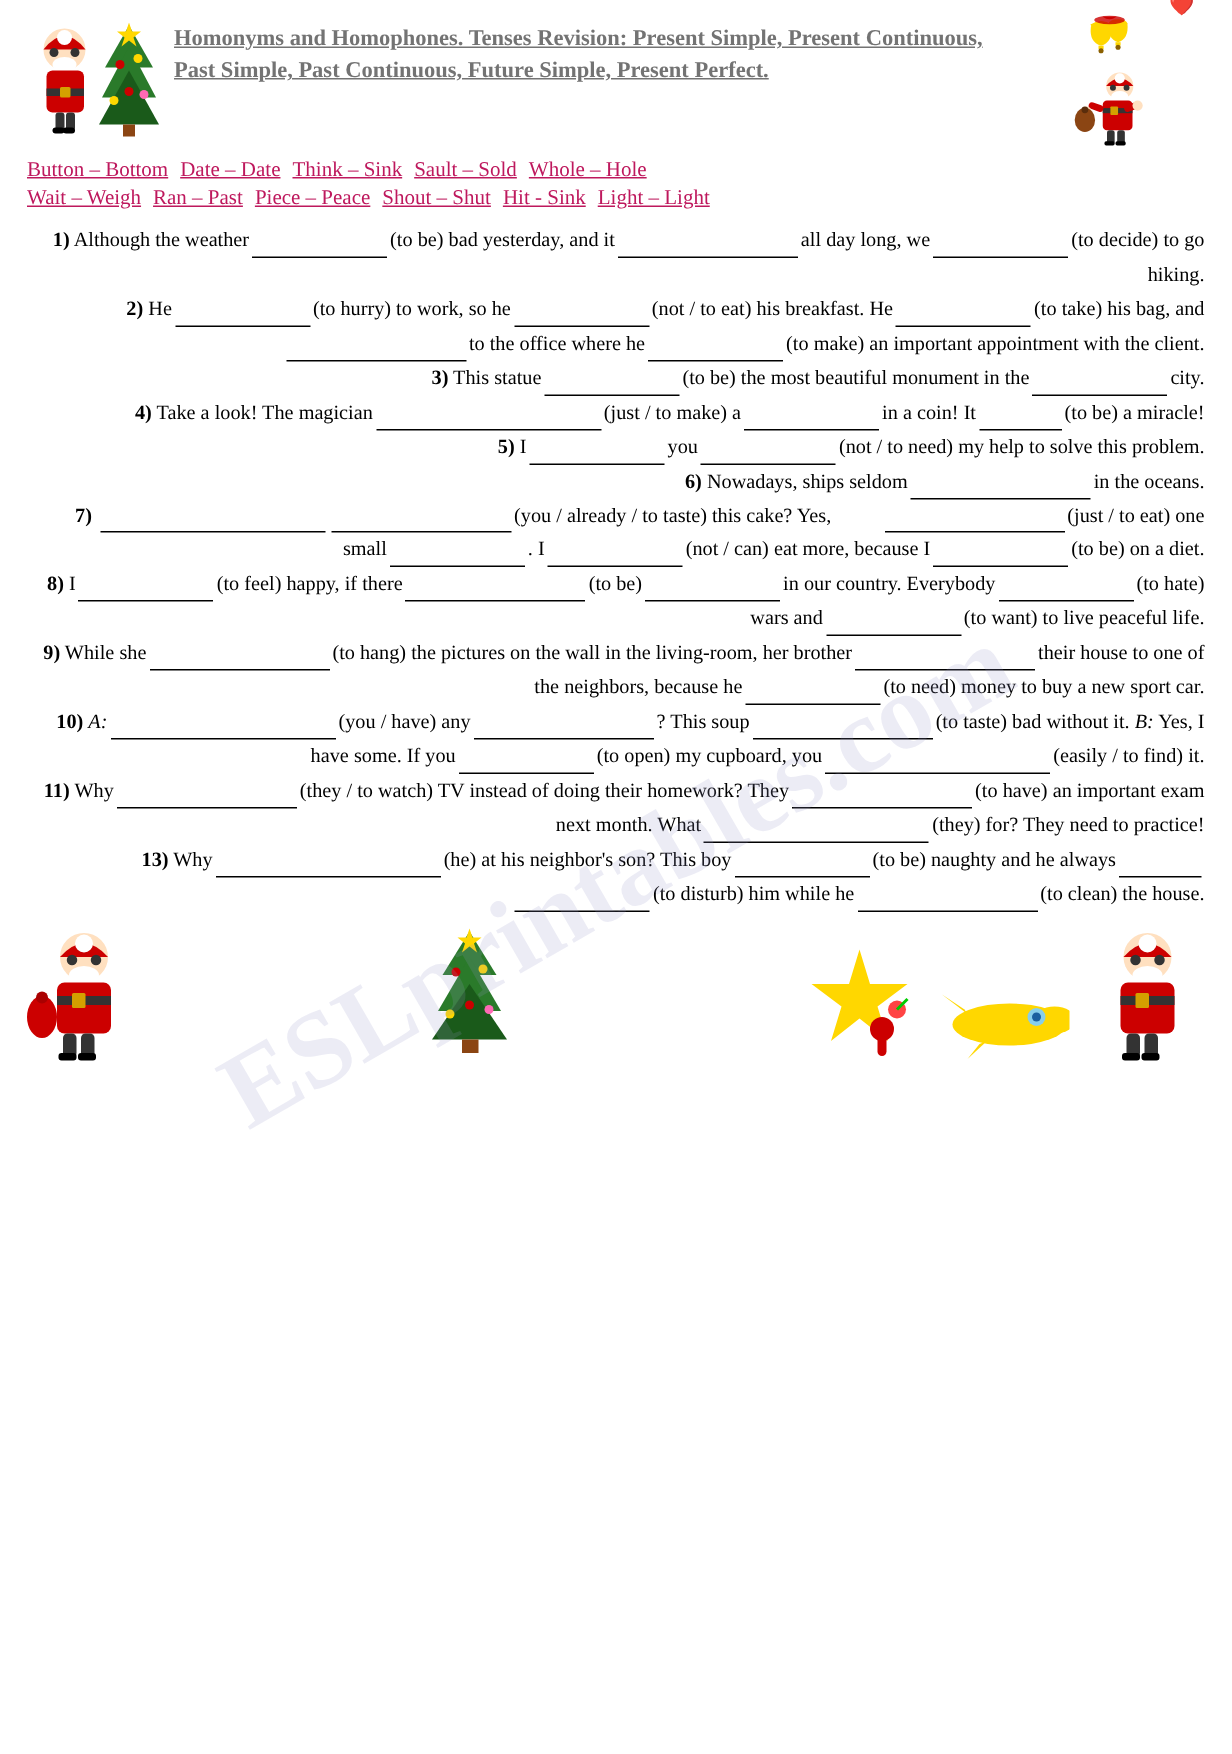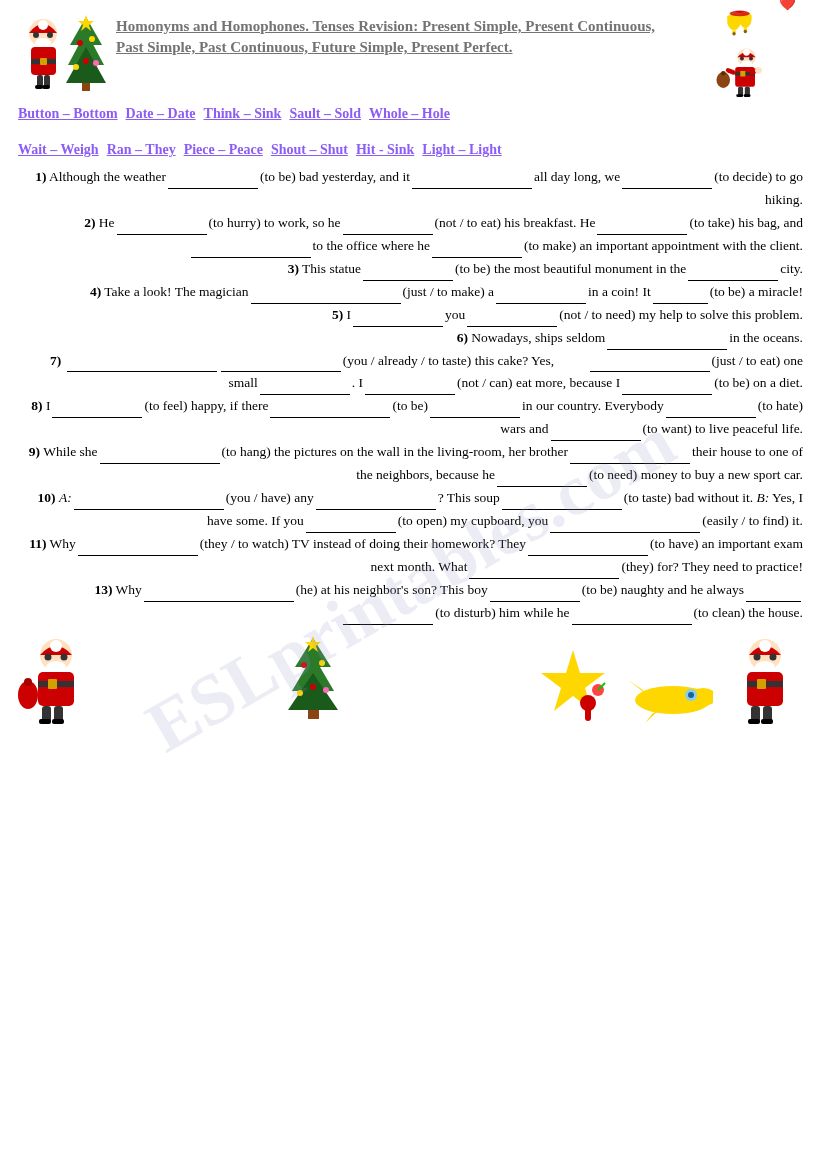--- a/index.html
+++ b/index.html
@@ -44,28 +44,28 @@
       text-decoration: underline;
       color: #737373;
     }
     .homonyms-row1 {
       margin-top: 6px;
       display: flex;
       flex-wrap: wrap;
       gap: 2px 8px;
     }
     .homonym-pair {
-      color: #8b5cf6;
-      font-weight: bold;
+      color: #be185d;
+      font-weight: normal;
       font-size: 14px;
       text-decoration: underline;
       white-space: nowrap;
     }
     .homonyms-row2 {
-      margin-top: 20px;
+      margin-top: 3px;
       display: flex;
       flex-wrap: wrap;
       gap: 2px 8px;
     }
     .content {
       margin-top: 8px;
       line-height: 1.7;
       font-size: 13.5px;
       text-align: right;
     }
@@ -200,21 +200,21 @@
   <div class="homonyms-row1">
     <span class="homonym-pair">Button – Bottom</span>
     <span class="homonym-pair">Date – Date</span>
     <span class="homonym-pair">Think – Sink</span>
     <span class="homonym-pair">Sault – Sold</span>
     <span class="homonym-pair">Whole – Hole</span>
   </div>
 
   <div class="homonyms-row2">
     <span class="homonym-pair">Wait – Weigh</span>
-    <span class="homonym-pair">Ran – They</span>
+    <span class="homonym-pair">Ran – Past</span>
     <span class="homonym-pair">Piece – Peace</span>
     <span class="homonym-pair">Shout – Shut</span>
     <span class="homonym-pair">Hit - Sink</span>
     <span class="homonym-pair">Light – Light</span>
   </div>
 
   <div class="content">
 
     <div>
       <span class="exercise-num">1)</span>

